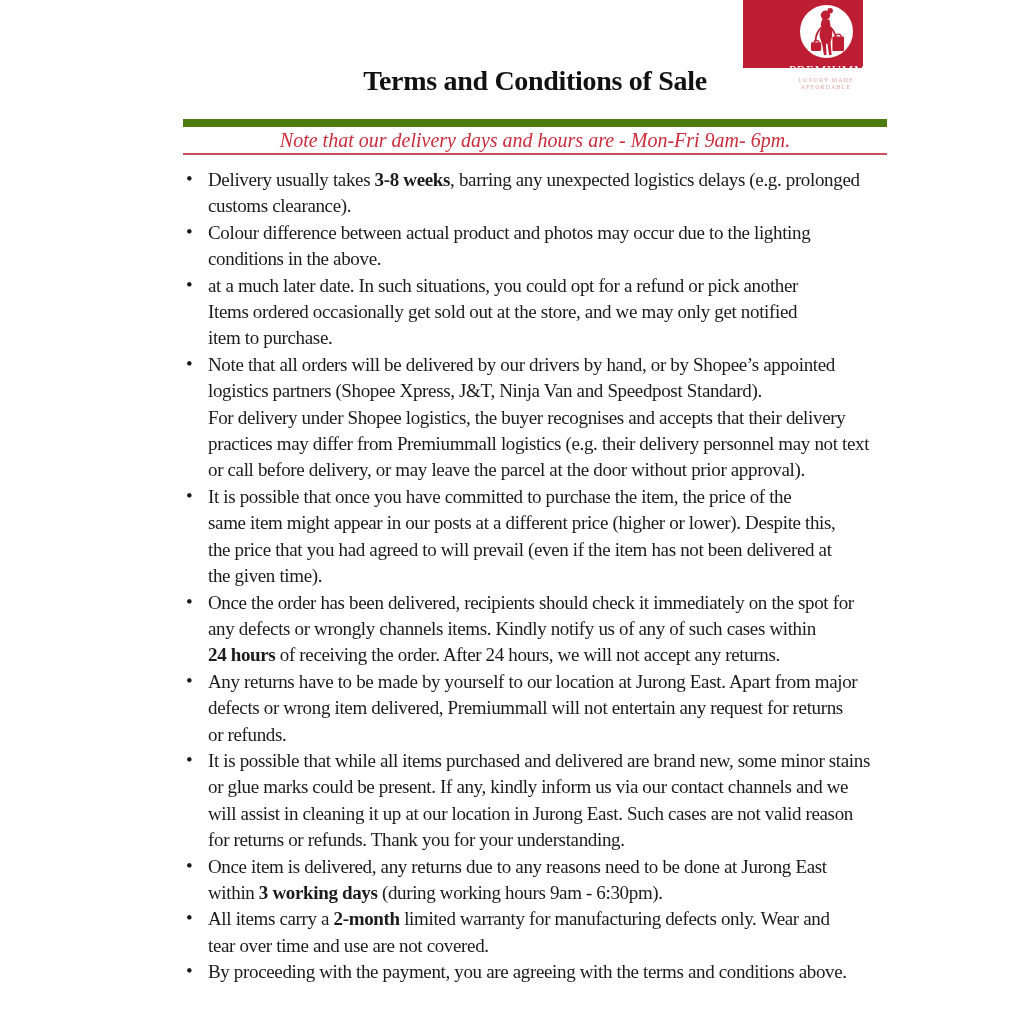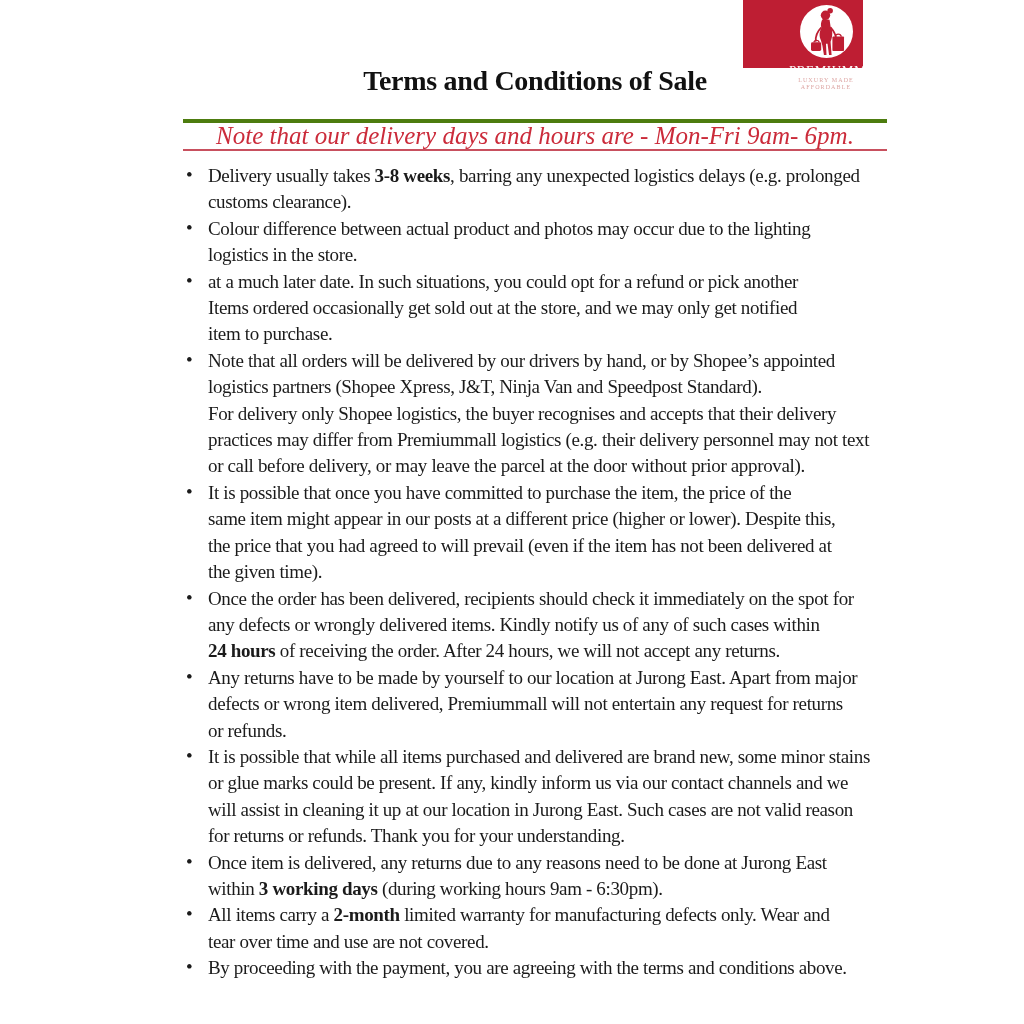--- a/index.html
+++ b/index.html
@@ -38,25 +38,25 @@
   }
   .page-title{
     margin-top:62px;
     text-align:center;
     font-size:28px;font-weight:bold;color:#111111;
     letter-spacing:-0.3px;
     line-height:37px;
   }
   .notice{
     margin-top:20px;
-    border-top:4px solid #4d7c0f;
+    border-top:8px solid #4d7c0f;
     border-bottom:2px solid #c8505e;
     text-align:center;
     font-style:italic;
-    font-size:25px;
+    font-size:20px;
     color:#cb2b3a;
     line-height:26px;
     padding:0;
   }
   .terms{
     list-style:none;
     margin:12px 0 0 0;
     padding:0 0 0 25px;
   }
   .term{position:relative;}
@@ -102,47 +102,47 @@
     <div class="notice">Note that our delivery days and hours are - Mon-Fri 9am- 6pm.</div>
     <ul class="terms">
         <li class="term">
           <span class="bullet">•</span>
           <div class="line"><span>Delivery usually takes </span><strong>3-8 weeks</strong><span>, barring any unexpected logistics delays (e.g. prolonged</span></div>
           <div class="line"><span>customs clearance).</span></div>
         </li>
         <li class="term">
           <span class="bullet">•</span>
           <div class="line"><span>Colour difference between actual product and photos may occur due to the lighting</span></div>
-          <div class="line"><span>logistics in the store.</span></div>
+          <div class="line"><span>conditions in the above.</span></div>
         </li>
         <li class="term">
           <span class="bullet">•</span>
           <div class="line"><span>at a much later date. In such situations, you could opt for a refund or pick another</span></div>
           <div class="line"><span>Items ordered occasionally get sold out at the store, and we may only get notified</span></div>
           <div class="line"><span>item to purchase.</span></div>
         </li>
         <li class="term">
           <span class="bullet">•</span>
           <div class="line"><span>Note that all orders will be delivered by our drivers by hand, or by Shopee’s appointed</span></div>
           <div class="line"><span>logistics partners (Shopee Xpress, J&amp;T, Ninja Van and Speedpost Standard).</span></div>
-          <div class="line"><span>For delivery only Shopee logistics, the buyer recognises and accepts that their delivery</span></div>
+          <div class="line"><span>For delivery under Shopee logistics, the buyer recognises and accepts that their delivery</span></div>
           <div class="line"><span>practices may differ from Premiummall logistics (e.g. their delivery personnel may not text</span></div>
           <div class="line"><span>or call before delivery, or may leave the parcel at the door without prior approval).</span></div>
         </li>
         <li class="term">
           <span class="bullet">•</span>
           <div class="line"><span>It is possible that once you have committed to purchase the item, the price of the</span></div>
           <div class="line"><span>same item might appear in our posts at a different price (higher or lower). Despite this,</span></div>
           <div class="line"><span>the price that you had agreed to will prevail (even if the item has not been delivered at</span></div>
           <div class="line"><span>the given time).</span></div>
         </li>
         <li class="term">
           <span class="bullet">•</span>
           <div class="line"><span>Once the order has been delivered, recipients should check it immediately on the spot for</span></div>
-          <div class="line"><span>any defects or wrongly delivered items. Kindly notify us of any of such cases within</span></div>
+          <div class="line"><span>any defects or wrongly channels items. Kindly notify us of any of such cases within</span></div>
           <div class="line"><strong>24 hours</strong><span> of receiving the order. After 24 hours, we will not accept any returns.</span></div>
         </li>
         <li class="term">
           <span class="bullet">•</span>
           <div class="line"><span>Any returns have to be made by yourself to our location at Jurong East. Apart from major</span></div>
           <div class="line"><span>defects or wrong item delivered, Premiummall will not entertain any request for returns</span></div>
           <div class="line"><span>or refunds.</span></div>
         </li>
         <li class="term">
           <span class="bullet">•</span>

